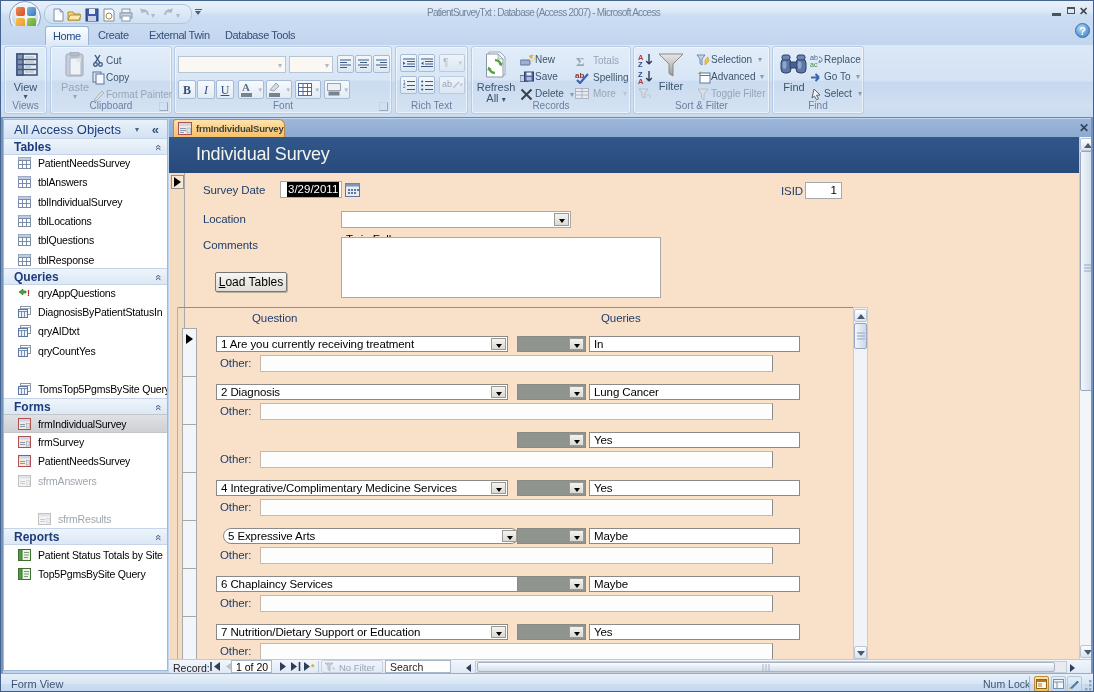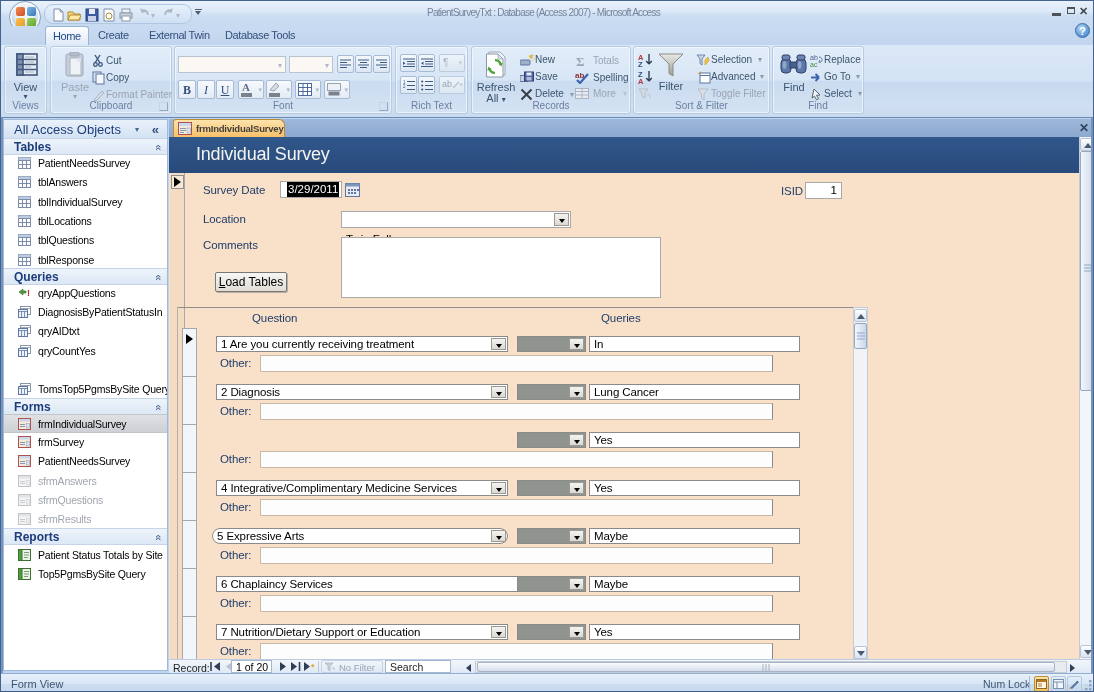--- a/index.html
+++ b/index.html
@@ -536,30 +536,21 @@
       </div>
     <div class="navitem gitem" style="top:352px;">
         <svg class="nicon gfrmico" viewBox="0 0 13 12">
           <rect x="0.5" y="0.5" width="12" height="11" fill="#F4F4F4" stroke="#C2C2C2"></rect>
           <rect x="1" y="1" width="11" height="2.5" fill="#E0E4EA"></rect>
           <path d="M2 6.5h5M2 8.5h5" stroke="#C8CCD2"></path>
           <rect x="8.5" y="5.5" width="3" height="4.5" fill="#EAEEF2" stroke="#C8CCD2" stroke-width=".5"></rect>
         </svg>
         <span class="txt">sfrmAnswers</span>
       </div>
-    <div class="navitem gitem" style="top:371px;">
-        <svg class="nicon gfrmico" viewBox="0 0 13 12">
-          <rect x="0.5" y="0.5" width="12" height="11" fill="#F4F4F4" stroke="#C2C2C2"></rect>
-          <rect x="1" y="1" width="11" height="2.5" fill="#E0E4EA"></rect>
-          <path d="M2 6.5h5M2 8.5h5" stroke="#C8CCD2"></path>
-          <rect x="8.5" y="5.5" width="3" height="4.5" fill="#EAEEF2" stroke="#C8CCD2" stroke-width=".5"></rect>
-        </svg>
-        <span class="txt">sfrmQuestions</span>
-      </div>
-    <div class="navitem gitem" style="top:390px;">
+    <div class="navitem gitem" style="top:390px;margin-left:20px;">
         <svg class="nicon gfrmico" viewBox="0 0 13 12">
           <rect x="0.5" y="0.5" width="12" height="11" fill="#F4F4F4" stroke="#C2C2C2"></rect>
           <rect x="1" y="1" width="11" height="2.5" fill="#E0E4EA"></rect>
           <path d="M2 6.5h5M2 8.5h5" stroke="#C8CCD2"></path>
           <rect x="8.5" y="5.5" width="3" height="4.5" fill="#EAEEF2" stroke="#C8CCD2" stroke-width=".5"></rect>
         </svg>
         <span class="txt">sfrmResults</span>
       </div>
     <div class="sechdr" style="top:408px;">&nbsp;&nbsp;&nbsp;Reports<span class="chev">«</span></div>
     <div class="navitem" style="top:426px;">
@@ -672,21 +663,21 @@
         </div>
         <div class="sf-combo" style="left:348px;top:173px;width:69px;background:#90948F;">
           <span class="combo-btn"></span>
         </div>
         <div class="sf-combo" style="left:420px;top:173px;width:211px;">
           <span class="t">Yes</span>
         </div>
         <div class="flabel" style="left:51px;top:194px;">Other:</div>
         <div class="oth-box" style="top:192px;"></div>
         <div class="sel-cell" style="top:214px;"></div>
-        <div class="sf-combo" style="left:43px;top:221px;width:296px;border-radius:8px;">
+        <div class="sf-combo" style="left:54px;top:221px;width:296px;border-radius:8px;">
           <span class="t">5 Expressive Arts</span>
           <span class="combo-btn"></span>
         </div>
         <div class="sf-combo" style="left:348px;top:221px;width:69px;background:#90948F;">
           <span class="combo-btn"></span>
         </div>
         <div class="sf-combo" style="left:420px;top:221px;width:211px;">
           <span class="t">Maybe</span>
         </div>
         <div class="flabel" style="left:51px;top:242px;">Other:</div>

